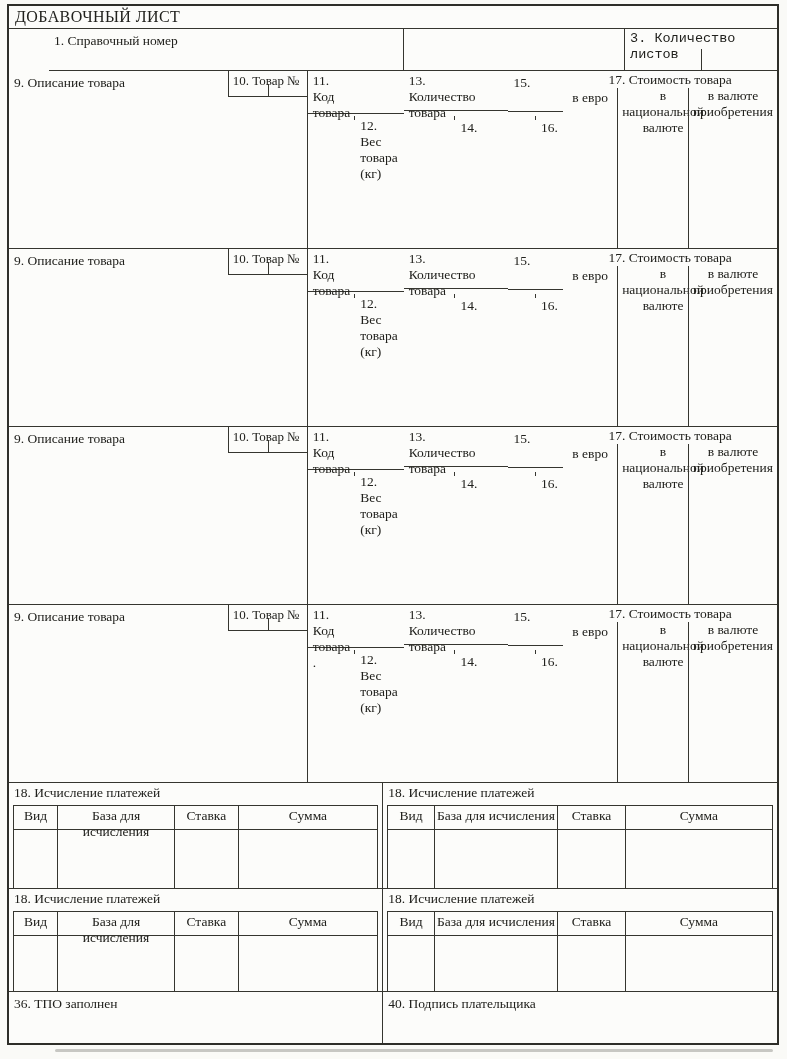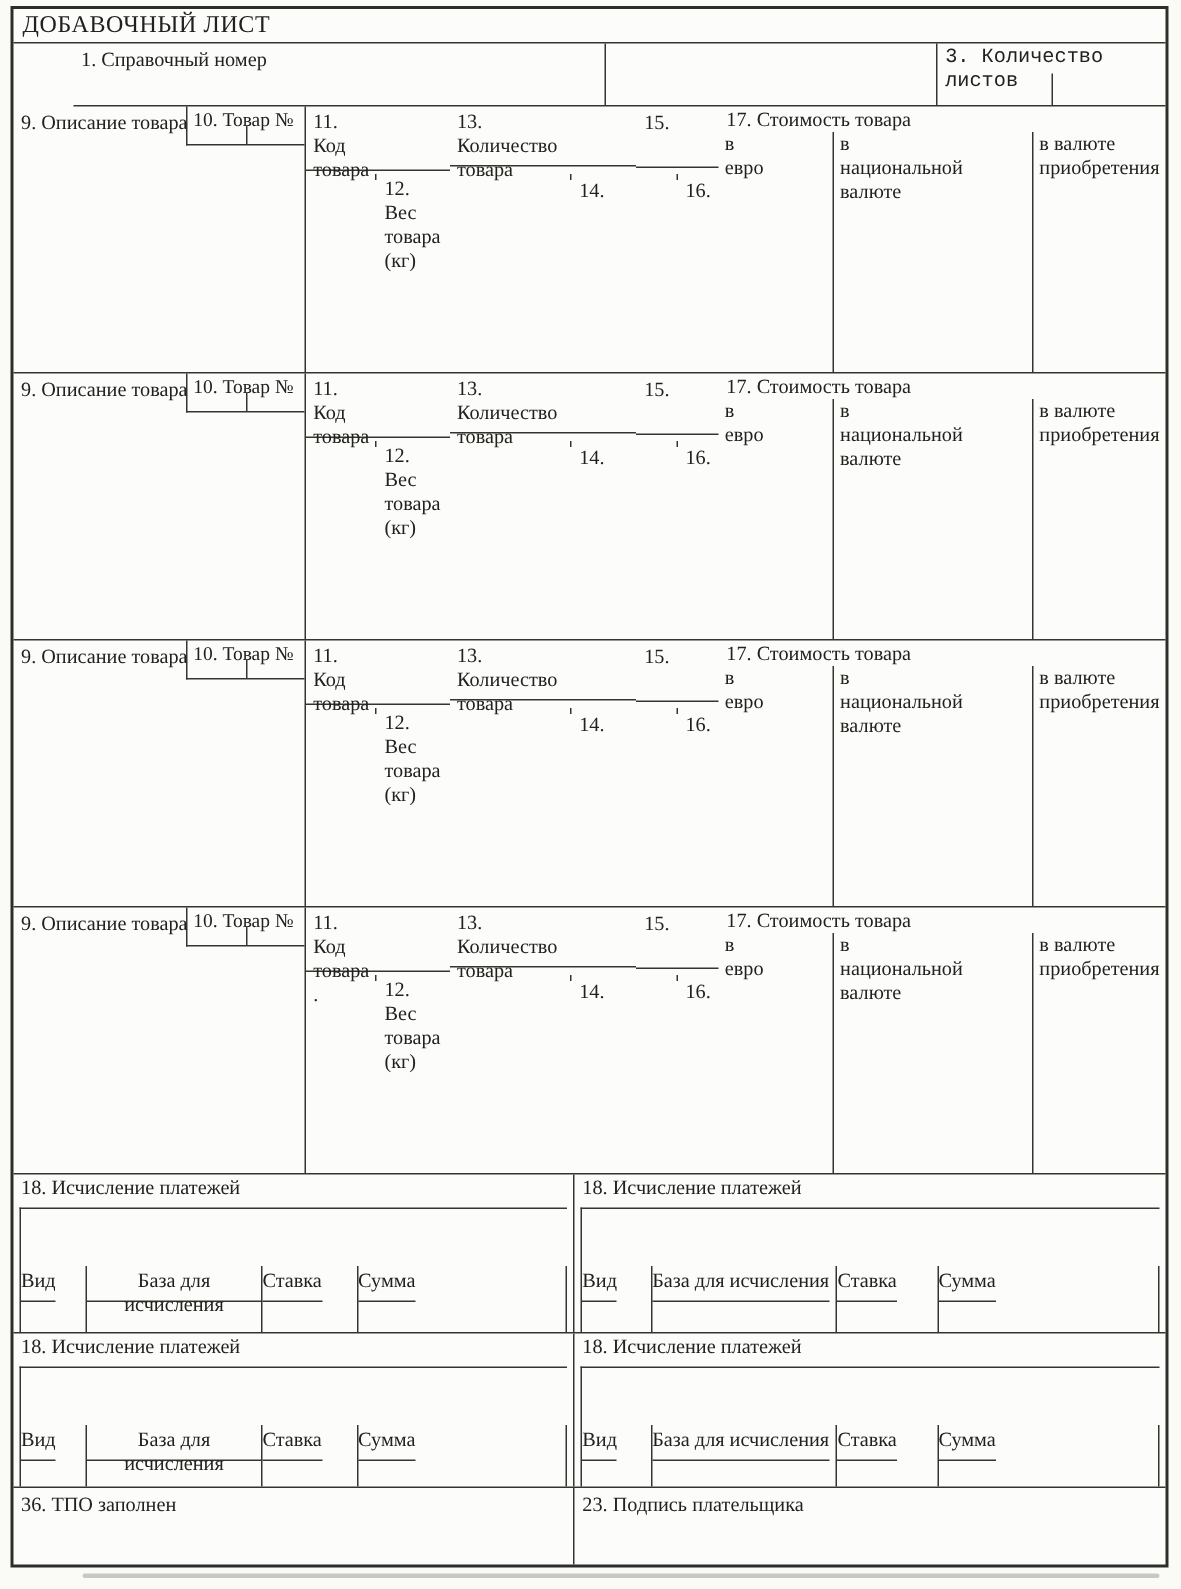--- a/index.html
+++ b/index.html
@@ -41,42 +41,42 @@
   .item-no-box{
     position:absolute;top:0;right:0;width:79px;height:26px;
     border-left:1.6px solid var(--ln);border-bottom:1.6px solid var(--ln);
   }
   .item-no-box .label{font-size:13px;padding:1px 0 0 4px;}
   .item-no-box .tick{position:absolute;left:50%;bottom:0;height:12px;border-left:1.6px solid var(--ln);}
   .rgrid{flex:1;border-left:1.6px solid var(--ln);display:flex;}
   .rrow{display:flex;border-bottom:1.6px solid var(--ln);}
   .rrow .cl{width:48.5%;}
   .rrow .cr{flex:1;border-left:1.6px solid var(--ln);margin-top:45px;}
-  .h43{height:43px;} .h40{height:40px;gap:20px;} .h41{height:41px;}
-  .r17{flex:1;display:flex;flex-direction:column;}
+  .h43{height:43px;} .h40{height:40px;} .h41{height:41px;}
+  .r17{flex:1;display:flex;flex-direction:column;text-align:center;}
   .r17t{padding:1px 5px 0 5px;}
-  .r17cols{flex:1;display:flex;gap:42px;}
+  .r17cols{flex:1;display:flex;}
   .c17{padding:0 4px;}
   .c17.a{width:32.6%;}
   .c17.b{width:33.1%;border-left:1.6px solid var(--ln);}
   .c17.c{flex:1;border-left:1.6px solid var(--ln);}
 
   
   .payrow{display:flex;border-bottom:1.6px solid var(--ln);text-decoration:underline;}
   .payrow.p1{height:106px;}
   .payrow.p2{height:103px;}
   .payblock{width:48.6%;position:relative;}
   .payblock.right{width:51.4%;border-left:1.6px solid var(--ln);}
   .paytitle{padding:1px 5px 0 5px;}
   .paytable{
     position:absolute;left:4px;right:4px;top:22px;bottom:0;
     border-top:1.6px solid var(--ln);border-left:1.6px solid var(--ln);
     display:flex;
   }
-  .paycol{border-right:1.6px solid var(--ln);display:flex;flex-direction:row;margin-top:38px;}
+  .paycol{border-right:1.6px solid var(--ln);display:flex;flex-direction:column;}
   .paycol .hd{height:24px;border-bottom:1.6px solid var(--ln);text-align:center;padding-top:2px;}
   .paycol .bd{flex:1;}
   .w-vid{width:12.1%;} .w-base{width:32.1%;} .w-stavka{width:17.5%;} .w-summa{flex:1;}
 
   
   .bottomrow{flex:1;display:flex;}
   .b22{width:48.6%;}
   .b23{flex:1;border-left:1.6px solid var(--ln);}
 
   
@@ -322,20 +322,20 @@
             </div>
         </div>
       </div>
     </div>
 
     <div class="bottomrow">
       <div class="b22 pad">
         <span class="label">36. ТПО заполнен</span>
       </div>
       <div class="b23 pad">
-        <span class="label">23. Подпись плательщика</span>
+        <span class="label">40. Подпись плательщика</span>
       </div>
     </div>
 
   </div>
 
   <div class="scan-edge"></div>
 </div>
 
 </body></html>

